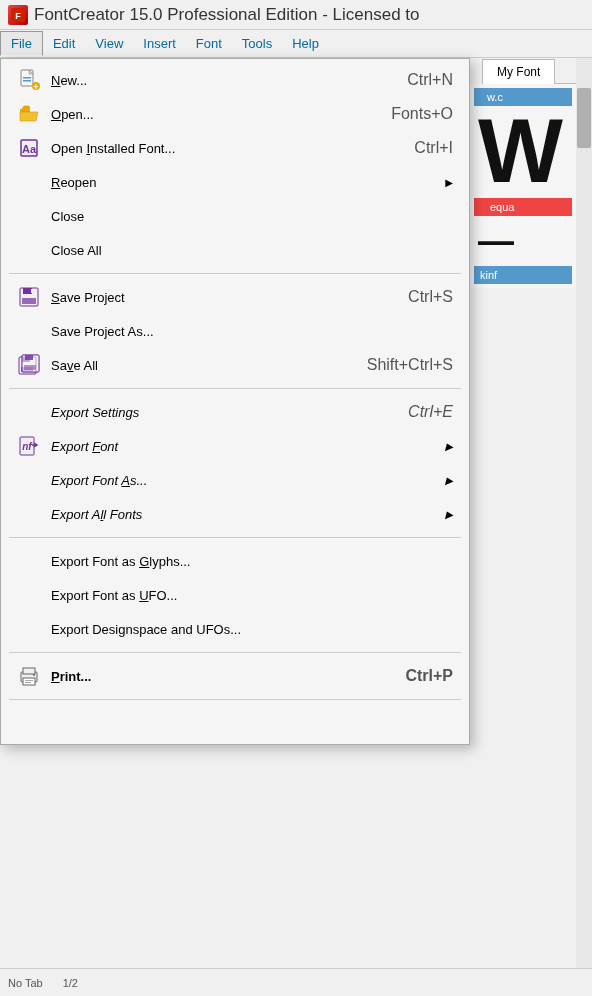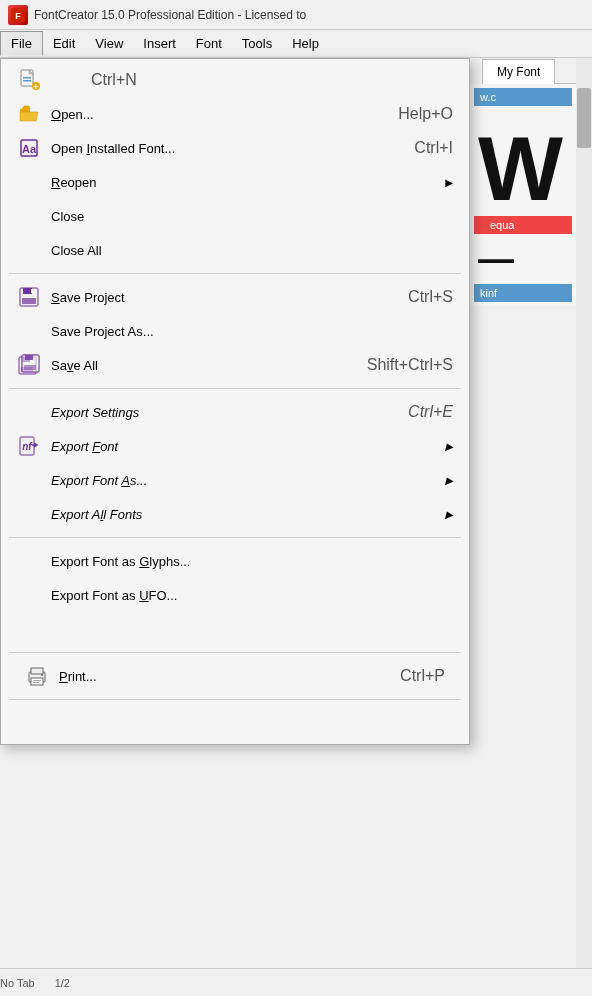--- a/index.html
+++ b/index.html
@@ -36,38 +36,38 @@
       border-radius: 2px;
       display: flex;
       align-items: center;
       justify-content: center;
       color: white;
       font-size: 10px;
       font-weight: bold;
     }
 
     .title-bar-text {
-      font-size: 12px;
+      font-size: 17px;
       color: #333;
     }
 
     
     .menu-bar {
       background: #f0f0f0;
       height: 28px;
       display: flex;
       align-items: center;
       border-bottom: 1px solid #ccc;
     }
 
     .menu-item {
       padding: 4px 10px;
       cursor: pointer;
       font-size: 13px;
-      color: #000000;
+      color: #0369a1;
       position: relative;
     }
 
     
     .dropdown-overlay {
       position: absolute;
       top: 58px;
       left: 0;
       width: 470px;
       background: #f5f5f5;
@@ -154,21 +154,21 @@
     .bottom-bar {
       position: absolute;
       bottom: 0;
       left: 0;
       right: 0;
       height: 28px;
       background: #f0f0f0;
       border-top: 1px solid #ccc;
       display: flex;
       align-items: center;
-      padding: 0 0;
+      padding: 0 8px;
       font-size: 11px;
       color: #555;
     }
   </style>
 </head>
 <body>
 
 <div class="title-bar">
   <div class="title-bar-icon">
     <svg width="16" height="16" viewBox="0 0 16 16">
@@ -195,21 +195,21 @@
     <div style="background:white; border:1px solid #bbb; border-bottom:none; padding:0 14px; display:flex; align-items:center; font-size:12px; color:#000; position:relative; top:1px;">
       <span>My Font</span>
     </div>
   </div>
 
   <div class="vertical-scrollbar">
     <div class="scrollbar-thumb"></div>
   </div>
 
   <div style="position:absolute; top:26px; left:0; right:16px; background:#f5f5f5; padding:4px;">
-    <div style="background:#5599cc; color:white; padding:3px 6px; font-size:11px; margin-bottom:18px;">w.c</div>
+    <div style="background:#5599cc; color:white; padding:3px 13px; font-size:11px; margin-bottom:0;">w.c</div>
     <div style="font-size:90px; font-weight:bold; color:#111; line-height:1.0; padding:0 4px;">W</div>
     <div style="background:#ef4444; color:white; padding:3px 16px; font-size:11px; margin-top:2px;">equa</div>
     <div style="font-size:36px; font-weight:bold; color:#111; padding:4px;">—</div>
     <div style="background:#5599cc; color:white; padding:3px 6px; font-size:11px;">kinf</div>
   </div>
 </div>
 
 <div class="dropdown-overlay">
 
   <div style="padding: 4px 0 2px 0;">
@@ -218,33 +218,34 @@
       <div class="icon-area">
         <svg width="22" height="22" viewBox="0 0 22 22">
           <rect x="3" y="1" width="12" height="16" rx="1" fill="#f5f5f5" stroke="#888" stroke-width="1"></rect>
           <polygon points="11,1 15,5 11,5" fill="#ccc" stroke="#888" stroke-width="0.5"></polygon>
           <rect x="5" y="8" width="8" height="1.5" fill="#5599dd"></rect>
           <rect x="5" y="11" width="8" height="1.5" fill="#5599dd"></rect>
           <circle cx="18" cy="17" r="4" fill="#e8a800"></circle>
           <text x="18" y="20.5" text-anchor="middle" fill="white" font-size="9" font-weight="bold">+</text>
         </svg>
       </div>
+      <span class="label"><span class="u">N</span>ew...</span>
       <span class="shortcut">Ctrl+N</span>
     </div>
 
     <div class="dropdown-item">
       <div class="icon-area">
         <svg width="22" height="22" viewBox="0 0 22 22">
           <rect x="2" y="6" width="10" height="7" rx="1" fill="#e8a800"></rect>
           <path d="M2 9 h18 l-2 9 H2 Z" fill="#f0be30" stroke="#c8900a" stroke-width="0.5"></path>
           <path d="M4 6 l2-3 h5 l1 3" fill="#e8a800" stroke="#c8900a" stroke-width="0.5"></path>
         </svg>
       </div>
       <span class="label"><span class="u">O</span>pen...</span>
-      <span class="shortcut">Help+O</span>
+      <span class="shortcut">Fonts+O</span>
     </div>
 
     <div class="dropdown-item">
       <div class="icon-area">
         <svg width="22" height="22" viewBox="0 0 22 22">
           <rect x="3" y="3" width="16" height="16" rx="1" fill="#f0f0f0" stroke="#7030a0" stroke-width="1.5"></rect>
           <text x="11" y="16" text-anchor="middle" fill="#7030a0" font-size="11" font-weight="bold">Aa</text>
         </svg>
       </div>
       <span class="label">Open <span class="u">I</span>nstalled Font...</span>
@@ -351,26 +352,27 @@
       <span class="label">Export Font as <span class="u">G</span>lyphs...</span>
     </div>
 
     <div class="dropdown-item">
       <div class="icon-area"></div>
       <span class="label">Export Font as <span class="u">U</span>FO...</span>
     </div>
 
     <div class="dropdown-item">
       <div class="icon-area"></div>
+      <span class="label">Export Designspace and UFOs...</span>
     </div>
   </div>
 
   <div class="dropdown-separator"></div>
 
-  <div style="padding: 2px 8px;">
+  <div style="padding: 2px 0; font-weight: bold;">
 
     <div class="dropdown-item">
       <div class="icon-area">
         <svg width="22" height="22" viewBox="0 0 22 22">
           <rect x="3" y="7" width="16" height="10" rx="1" fill="#f0f0f0" stroke="#666" stroke-width="1"></rect>
           <rect x="5" y="3" width="12" height="6" fill="#f0f0f0" stroke="#666" stroke-width="1"></rect>
           <rect x="5" y="13" width="12" height="7" fill="white" stroke="#666" stroke-width="1"></rect>
           <rect x="7" y="15" width="8" height="1" fill="#aaa"></rect>
           <rect x="7" y="17" width="6" height="1" fill="#aaa"></rect>
           <rect x="15" y="9" width="2" height="2" rx="1" fill="#666"></rect>

